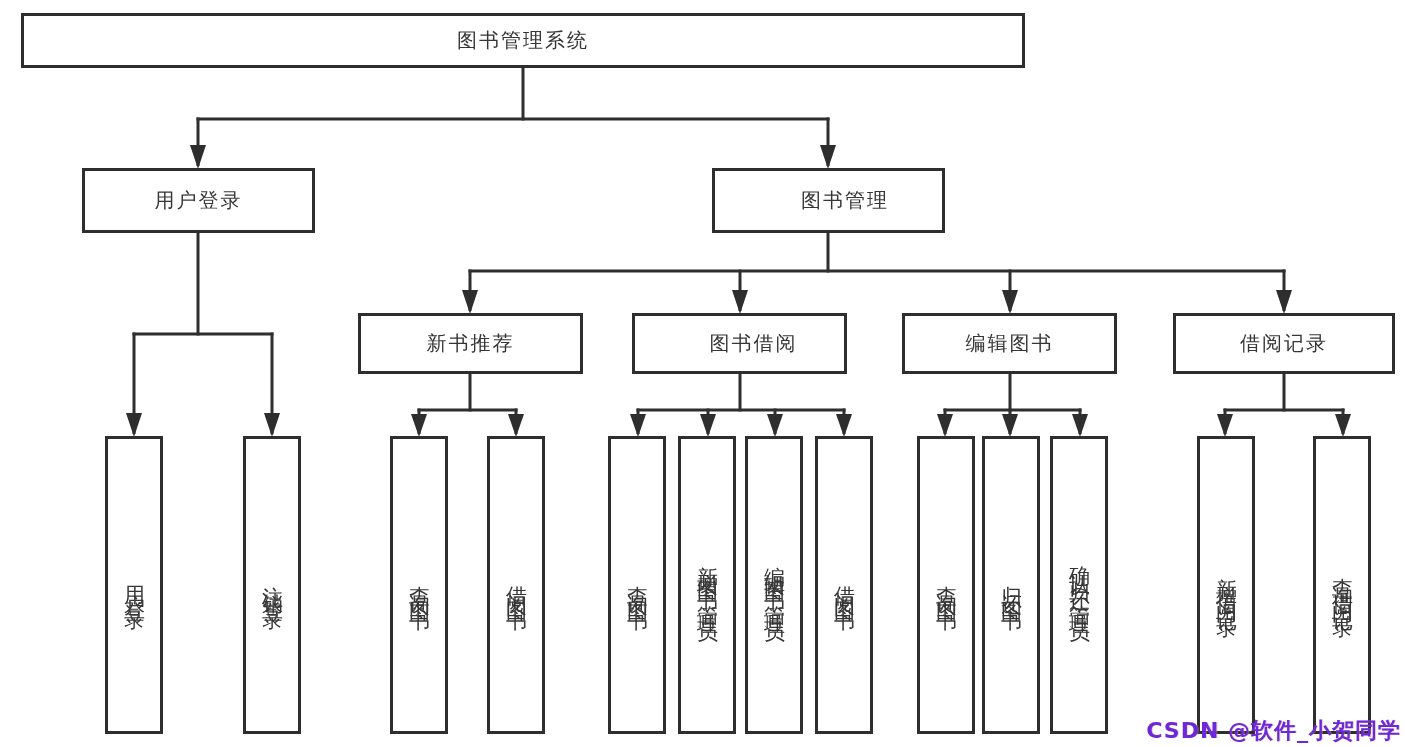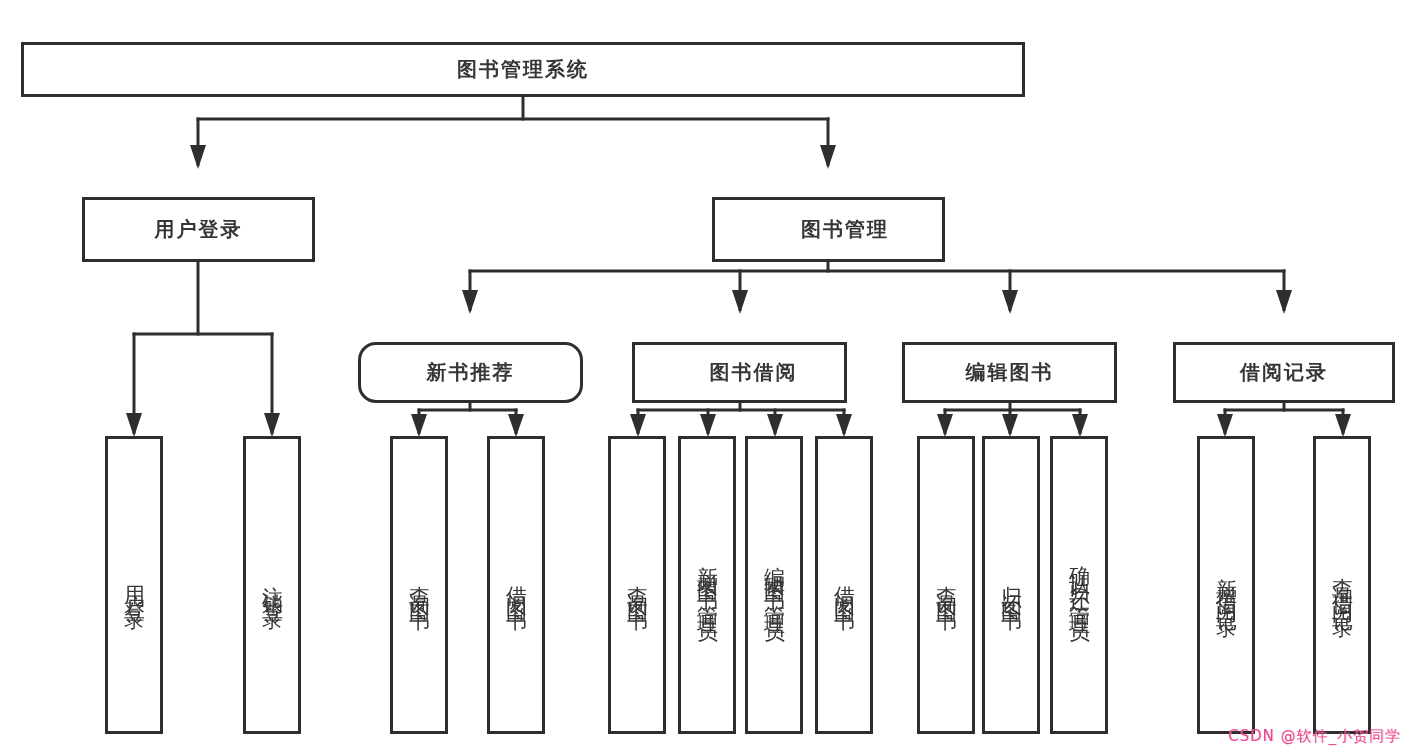--- a/index.html
+++ b/index.html
@@ -13,42 +13,43 @@
   }
   .wires{position:absolute;left:0;top:0;}
   .node{
     position:absolute;
     box-sizing:border-box;
     background:#ffffff;
     border:3px solid #2e2e2e;
     display:flex;align-items:center;justify-content:center;
     color:#363636;
   }
-  .hbox{font-size:20px;letter-spacing:2px;font-weight:700;margin-top:29px;}
+  .hbox{font-size:20px;letter-spacing:2px;font-weight:400;}
   .root{left:21px;top:13px;width:1004px;height:55px;}
   .lvl2{top:168px;width:233px;height:65px;}
   .lvl3{top:313px;height:61px;}
   .leaf{top:436px;width:58px;height:298px;}
   .leaf span{
     writing-mode:vertical-rl;
     text-orientation:mixed;
     font-size:21px;
     letter-spacing:8px;
     line-height:1;
     font-weight:500;
     white-space:nowrap;
   }
   .watermark{
     position:absolute;
     right:4px;bottom:1px;
-    font-size:15px;
-    color:#ec4899;
+    font-size:22px;
+    color:#6d28d9;
     letter-spacing:1px;
     text-shadow:1px 0 0 rgba(220,150,150,.45);
     pointer-events:none;
+    font-weight:bold;
   }
 </style>
 </head>
 <body>
 
 <div class="canvas">
 
   <svg class="wires" width="1405" height="747" viewBox="0 0 1405 747">
     <g stroke="#2e2e2e" stroke-width="3" fill="none">
 
@@ -119,21 +120,21 @@
     <span>图书管理系统</span>
   </div>
 
   <div class="node hbox lvl2" style="left:82px;">
     <span>用户登录</span>
   </div>
   <div class="node hbox lvl2" style="left:712px;padding-left:33px;">
     <span>图书管理</span>
   </div>
 
-  <div class="node hbox lvl3" style="left:358px;width:225px;border-radius:18px;">
+  <div class="node hbox lvl3" style="left:358px;width:225px;">
     <span>新书推荐</span>
   </div>
   <div class="node hbox lvl3" style="left:632px;width:215px;padding-left:28px;">
     <span>图书借阅</span>
   </div>
   <div class="node hbox lvl3" style="left:902px;width:215px;">
     <span>编辑图书</span>
   </div>
   <div class="node hbox lvl3" style="left:1173px;width:222px;">
     <span>借阅记录</span>

